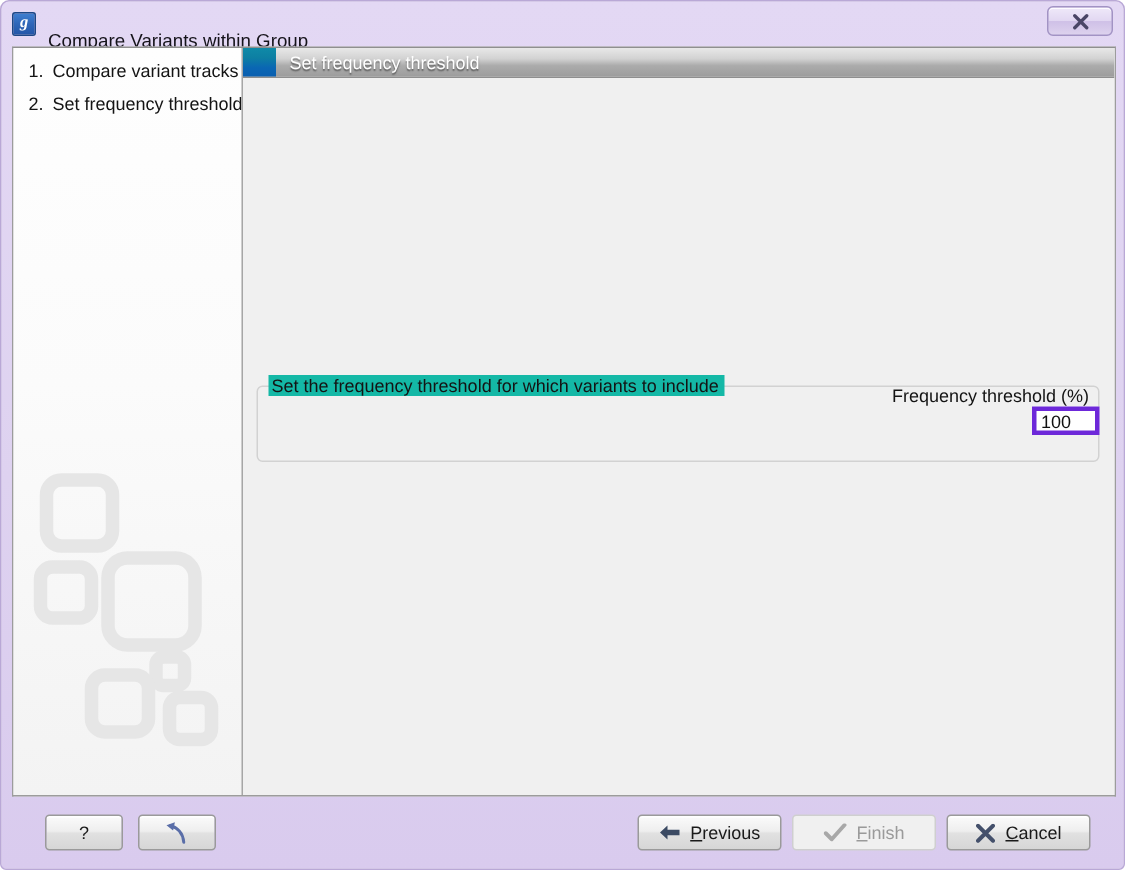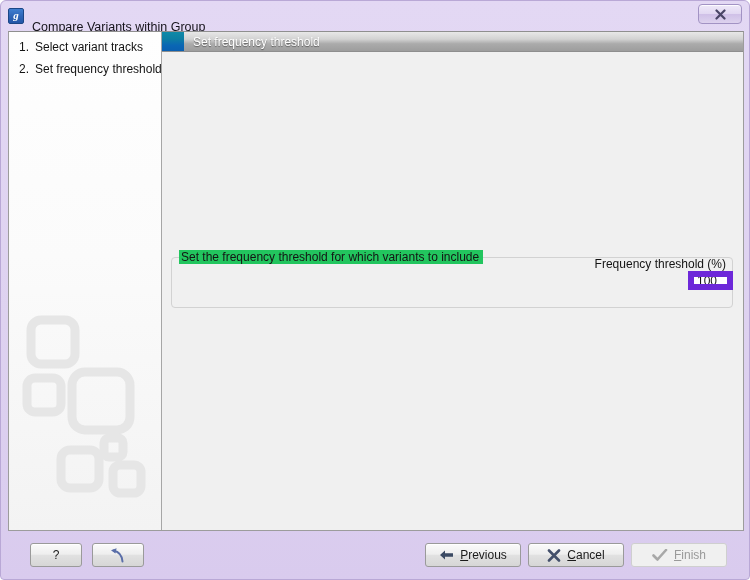--- a/index.html
+++ b/index.html
@@ -164,21 +164,21 @@
     position: absolute;
     left: 9px;
     top: 218px;
     width: 562px;
     height: 58px;
   }
   .group-legend {
     position: absolute;
     left: 8px;
     top: 0;
-    background: #22c55e;
+    background: #14b8a6;
     padding: 0 4px 0 2px;
     font-size: 12px;
     color: #141414;
     white-space: nowrap;
     z-index: 2;
     line-height: 14px;
   }
   .group-frame {
     position: absolute;
     left: 0;
@@ -202,21 +202,21 @@
   .field-label {
     font-size: 12px;
     color: #141414;
     white-space: nowrap;
     margin-right: 7px;
   }
   .text-input {
     width: 45px;
     height: 19px;
     box-sizing: border-box;
-    border: 6px solid #6d28d9;
+    border: 3px solid #6d28d9;
     background: #ffffff;
     font-family: "Liberation Sans", sans-serif;
     font-size: 12px;
     color: #111111;
     padding: 0 3px;
     outline: none;
     border-radius: 0;
   }
 
   
@@ -284,21 +284,21 @@
       </svg>
     </div>
   </div>
 
   <div class="dialog-body">
 
     <div class="sidebar">
       <div class="steps">
         <div class="step">
           <span class="step-num">1.</span>
-          <span class="step-label">Select variant tracks</span>
+          <span class="step-label">Compare variant tracks</span>
         </div>
         <div class="step">
           <span class="step-num">2.</span>
           <span class="step-label">Set frequency threshold</span>
         </div>
       </div>
 
       <svg class="watermark" viewBox="0 0 152 220" aria-hidden="true">
         <g fill="none" stroke="#e6e6e6" stroke-width="9">
           <rect x="22" y="10" width="44" height="44" rx="10"></rect>
@@ -343,29 +343,29 @@
 
     <div class="btn-right">
       <div class="btn wide">
         <svg width="15" height="12" viewBox="0 0 15 12" aria-hidden="true">
           <path d="M1 6 L6 1.4 L6 4.2 L14 4.2 L14 7.8 L6 7.8 L6 10.6 Z" fill="#3b4a63"></path>
         </svg>
         <span><span class="mnemonic">P</span><span>revious</span></span>
       </div>
 
 
+      <div class="btn wide disabled">
+        <svg width="16" height="13" viewBox="0 0 16 13" aria-hidden="true">
+          <path d="M1.5 6.5 L5.5 10.5 L14 1" stroke="#a8a8a8" stroke-width="2.6" fill="none" stroke-linecap="round" stroke-linejoin="round"></path>
+        </svg>
+        <span><span class="mnemonic">F</span><span>inish</span></span>
+      </div>
+
       <div class="btn wide">
         <svg width="14" height="13" viewBox="0 0 14 13" aria-hidden="true">
           <path d="M2 1.5 L12 11.5 M12 1.5 L2 11.5" stroke="#44506b" stroke-width="2.6" stroke-linecap="round" fill="none"></path>
         </svg>
         <span><span class="mnemonic">C</span><span>ancel</span></span>
       </div>
-
-      <div class="btn wide disabled">
-        <svg width="16" height="13" viewBox="0 0 16 13" aria-hidden="true">
-          <path d="M1.5 6.5 L5.5 10.5 L14 1" stroke="#a8a8a8" stroke-width="2.6" fill="none" stroke-linecap="round" stroke-linejoin="round"></path>
-        </svg>
-        <span><span class="mnemonic">F</span><span>inish</span></span>
-      </div>
     </div>
   </div>
 
 </div>
 
 </body></html>

